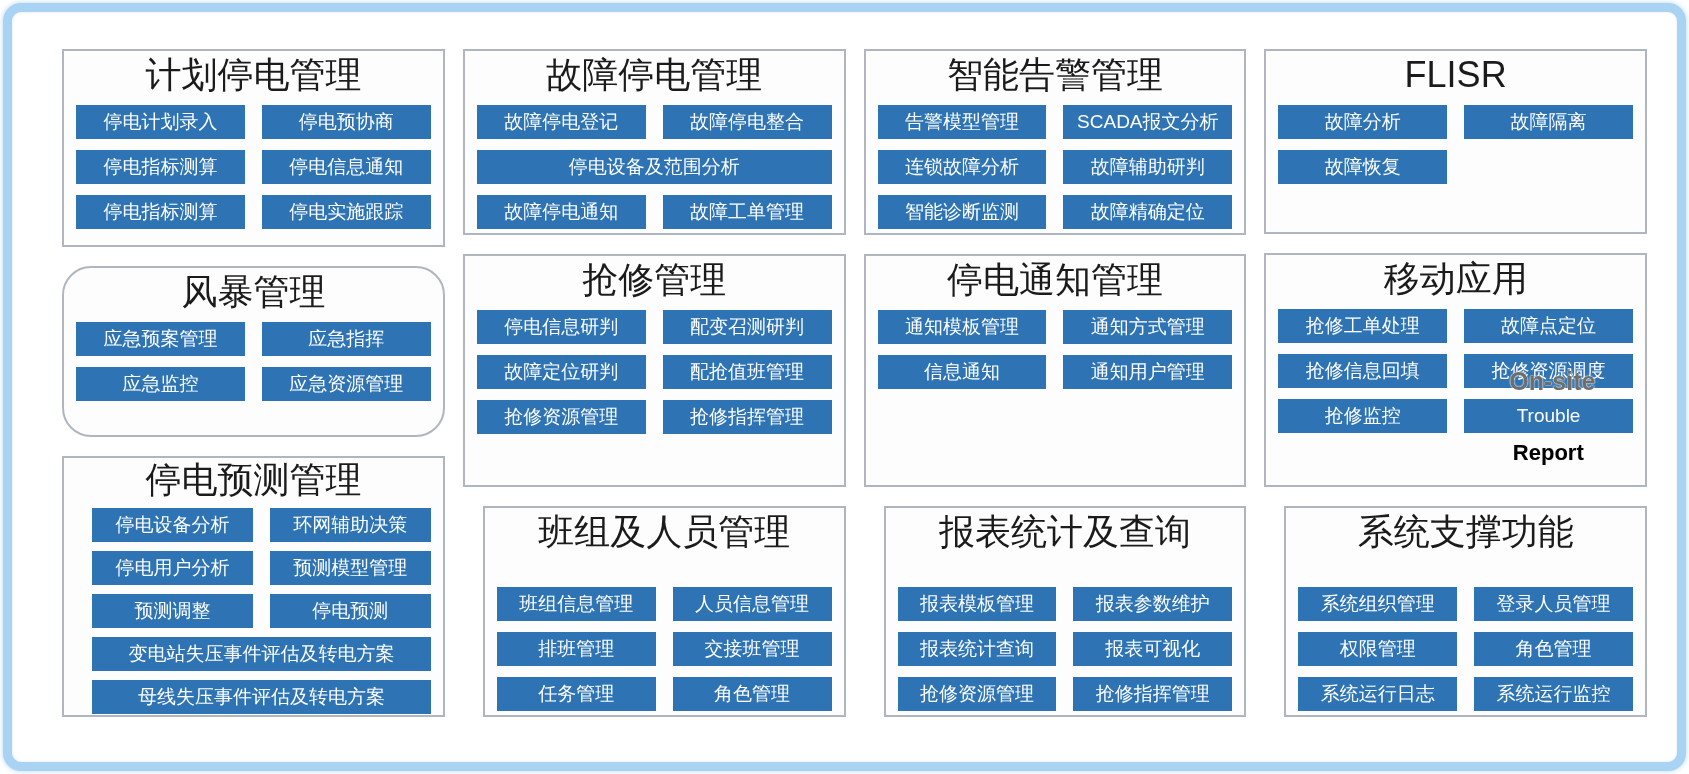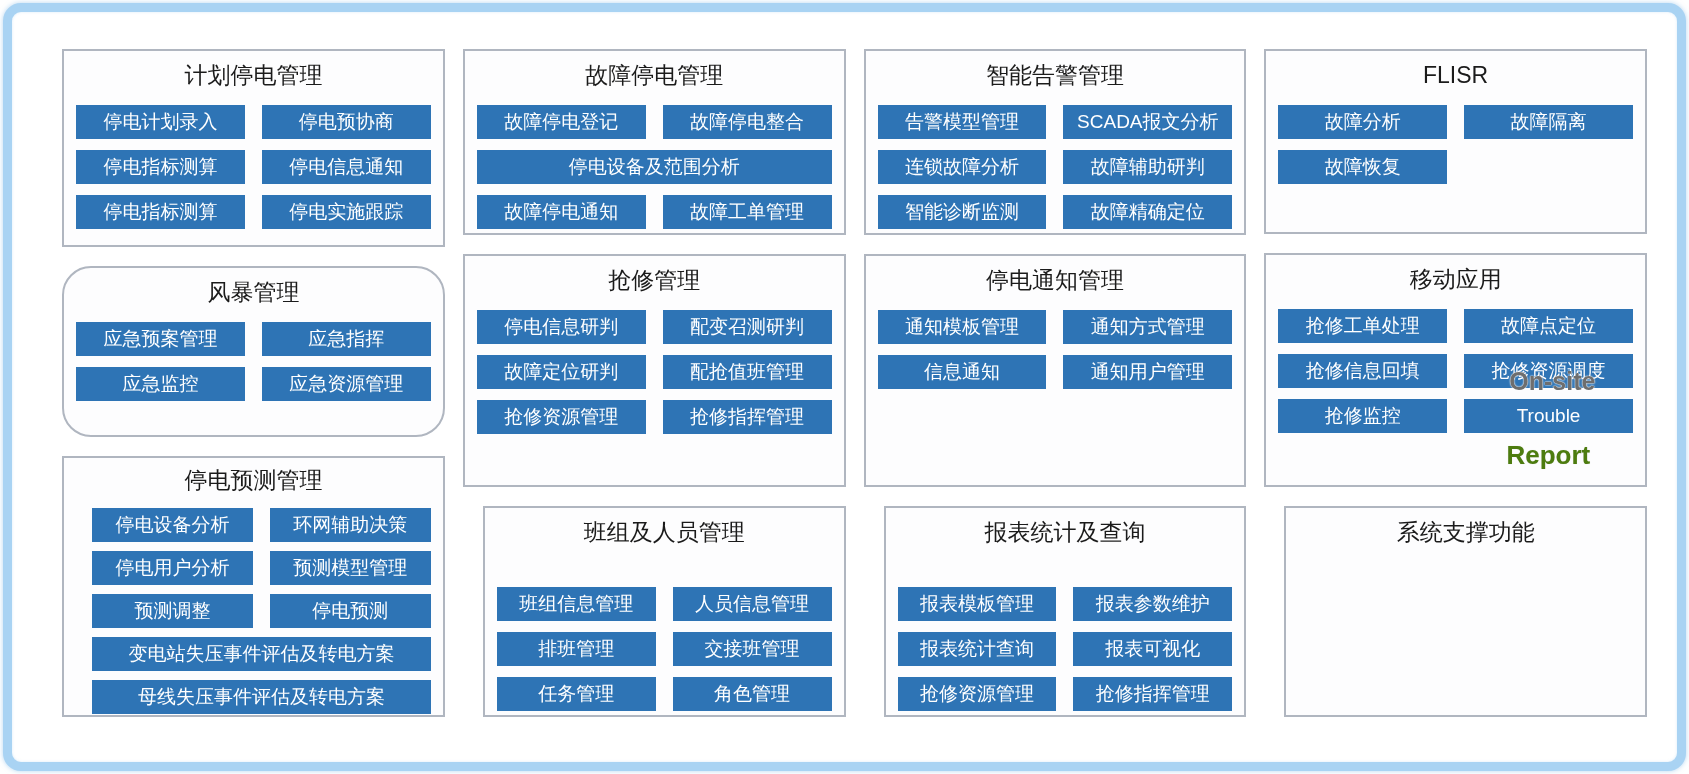--- a/index.html
+++ b/index.html
@@ -18,21 +18,21 @@
     display: flex; gap: 18px;
   }
   .col { flex: 1 1 0; display: flex; flex-direction: column; gap: 19px; min-width: 0; }
   .panel {
     background: #fdfdfe;
     border: 2px solid #b0b6c0;
     position: relative;
   }
   .panel h2 {
     margin: 6px 6px 8px;
-    font-size: 23px; line-height: 36px;
+    font-size: 36px; line-height: 36px;
     font-weight: 400; color: #1b1b1b;
     text-align: center; white-space: nowrap;
   }
   .btns {
     display: grid; grid-template-columns: 1fr 1fr;
     gap: 11px 17px; padding: 4px 12px;
   }
   .btn {
     height: 34px;
     background: #2e74b5; color: #ffffff;
@@ -54,21 +54,21 @@
   .overlay-onsite {
     position: absolute; top: 112px; right: 8px;
     width: calc(50% - 20px); text-align: center;
     font-size: 25px; font-weight: 600; color: #6e6e6e;
     text-shadow: 0 0 2px #ffffff, 0 0 1px #ffffff;
     z-index: 2; pointer-events: none;
   }
   .overlay-report {
     position: absolute; top: 185px; right: 12px;
     width: calc(50% - 20px); text-align: center;
-    font-size: 26px; font-weight: 700; color: #4d7c0f;
+    font-size: 22px; font-weight: 700; color: #000000;
     text-shadow: 0 0 1px #d7d7d7;
     z-index: 2; pointer-events: none;
   }
 </style>
 </head>
 <body>
 
 <div class="frame">
 
   <div class="col">
@@ -201,16 +201,24 @@
         <div class="btn">抢修资源调度</div>
         <div class="btn">抢修监控</div>
         <div class="btn">Trouble</div>
       </div>
       <div class="overlay-onsite">On-site</div>
       <div class="overlay-report">Report</div>
     </section>
 
     <section class="panel h-r3 gap-title">
       <h2>系统支撑功能</h2>
+      <div class="btns">
+        <div class="btn">系统组织管理</div>
+        <div class="btn">登录人员管理</div>
+        <div class="btn">权限管理</div>
+        <div class="btn">角色管理</div>
+        <div class="btn">系统运行日志</div>
+        <div class="btn">系统运行监控</div>
+      </div>
     </section>
   </div>
 
 </div>
 
 </body></html>

